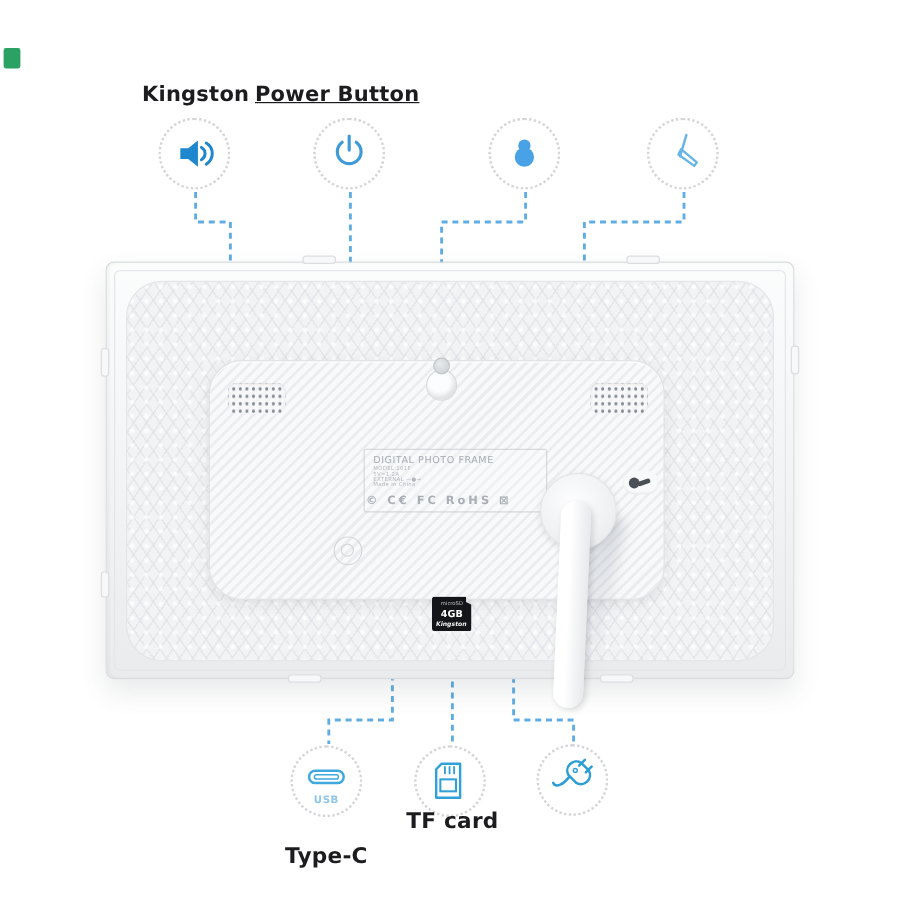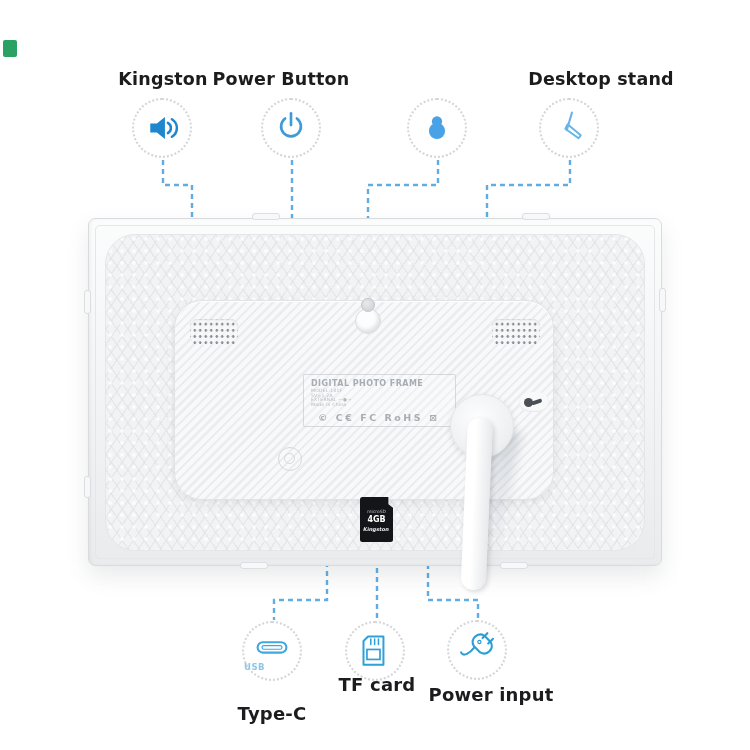--- a/index.html
+++ b/index.html
@@ -6,21 +6,21 @@
   .stage{position:relative;width:750px;height:750px;background:#ffffff;overflow:hidden;
          font-family:"DejaVu Sans","Liberation Sans",sans-serif;color:#1d1d1f;}
 
   
   .callout-label{position:absolute;transform:translateX(-50%);font-size:17.5px;font-weight:600;
                  letter-spacing:.2px;white-space:nowrap;color:#1c1c1e;}
   .b-label{font-size:18px;}
   .icon-circle{position:absolute;width:60px;height:60px;border:2px dotted #d3d5d8;border-radius:50%;
                background:#fff;display:flex;align-items:center;justify-content:center;box-sizing:border-box;}
   .icon-circle svg{display:block;}
-  .usb-caption{position:absolute;left:0;right:0;bottom:7px;font-size:8.5px;
+  .usb-caption{position:absolute;left:0;right:0;bottom:7px;text-align:center;font-size:8.5px;
                font-weight:700;color:#8ec6e8;letter-spacing:.5px;}
 
   
   .overlay{position:absolute;left:0;top:0;pointer-events:none;}
 
   
   .frame-outer{position:absolute;left:88px;top:218px;width:574px;height:348px;border-radius:7px;
       background:linear-gradient(180deg,#fbfcfc,#f2f3f5 55%,#e9ebed);
       border:1px solid #d9dbde;box-sizing:border-box;
       box-shadow:0 10px 22px rgba(70,80,90,.12), inset 2px 0 3px rgba(0,0,0,.04);}
@@ -43,24 +43,24 @@
       background-size:5.5px 6.2px;background-position:2px 2px;
       box-shadow:inset 0 1px 2px rgba(0,0,0,.10);}
   .kh-top{position:absolute;left:361px;top:298px;width:14px;height:14px;border-radius:50%;
       background:radial-gradient(circle at 40% 35%,#e8eaec,#c9cdd2);border:1px solid #c2c6cb;box-sizing:border-box;}
   .kh-big{position:absolute;left:355px;top:308px;width:26px;height:26px;border-radius:50%;
       background:#fcfdfe;border:1px solid #d8dbde;box-sizing:border-box;
       box-shadow:inset -2px -3px 4px rgba(0,0,0,.12);}
   .plate{position:absolute;left:303px;top:374px;width:153px;height:53px;border-radius:2px;
       border:1px solid rgba(185,190,196,.55);background:rgba(255,255,255,.22);
       padding:4px 7px;box-sizing:border-box;color:#aab0b6;}
-  .plate-title{font-size:8px;font-weight:700;letter-spacing:.45px;color:#a7adb4;white-space:nowrap;}
+  .plate-title{font-size:8px;font-weight:400;letter-spacing:.45px;color:#a7adb4;white-space:nowrap;}
   .plate-lines{transform:scale(.82);transform-origin:0 0;line-height:5.6px;margin-top:1px;}
   .plate-lines div{font-size:5.5px;letter-spacing:.3px;white-space:nowrap;color:#b3b8be;}
-  .plate-marks{position:absolute;left:14px;bottom:3px;font-size:9.5px;font-weight:700;
+  .plate-marks{position:absolute;left:1px;bottom:3px;font-size:9.5px;font-weight:700;
       letter-spacing:2.5px;color:#a9aeb5;white-space:nowrap;}
   .pwr-ring{position:absolute;left:278px;top:447px;width:24px;height:24px;border-radius:50%;
       border:1.5px solid #d5d8db;box-sizing:border-box;}
   .pwr-ring::after{content:"";position:absolute;left:5px;top:5px;width:11px;height:11px;border-radius:50%;
       border:1px solid #d5d8db;box-sizing:border-box;}
   .hinge{position:absolute;left:450px;top:394px;width:64px;height:64px;border-radius:50%;
       background:radial-gradient(circle at 42% 35%,#fdfdfe,#eef0f2 65%,#e2e4e7);
       border:1px solid #e3e5e8;box-sizing:border-box;box-shadow:0 2px 6px rgba(0,0,0,.10);}
   .leg-shadow{position:absolute;left:493px;top:430px;width:30px;height:150px;
       background:linear-gradient(180deg,rgba(125,135,148,.25),rgba(125,135,148,0));
@@ -69,39 +69,38 @@
       background:linear-gradient(90deg,#ffffff 35%,#e7e9ec);
       transform:rotate(2.5deg);transform-origin:top center;
       box-shadow:2px 2px 5px rgba(0,0,0,.14);}
   .screw{position:absolute;left:519px;top:392px;width:30px;height:20px;border-radius:10px;
       background:#f8f9fb;box-shadow:inset 0 -1px 2px rgba(0,0,0,.08);}
   .screw-hole{position:absolute;left:5px;top:6px;width:9px;height:9px;border-radius:50%;background:#4b5056;}
   .screw-tail{position:absolute;left:12px;top:8px;width:11px;height:3.5px;border-radius:2px;background:#4b5056;
       transform:rotate(-18deg);}
   .tab{position:absolute;background:#f7f8fa;border:1px solid #dcdee1;box-sizing:border-box;border-radius:3px;}
 
-  .tf-card{position:absolute;left:360px;top:497px;width:33px;height:45px;background:#141519;border-radius:2.5px;
+  .tf-card{position:absolute;left:360px;top:497px;width:33px;height:29px;background:#141519;border-radius:2.5px;
       clip-path:polygon(0 0,86% 0,86% 16%,100% 24%,100% 100%,0 100%);
       display:flex;flex-direction:column;align-items:center;justify-content:center;gap:1px;}
   .tf-line1{font-size:5.5px;color:#c3c5c8;transform:scale(.8);}
   .tf-cap{font-size:8px;font-weight:700;color:#ffffff;}
   .tf-brand{font-size:6px;font-weight:700;font-style:italic;color:#f2f2f2;transform:scale(.85);}
 
   .corner-badge{position:absolute;left:3px;top:40px;width:14px;height:17px;border-radius:2px;background:#2ba163;}
 </style>
 </head>
 <body>
 
 <div class="stage">
 
   <div class="corner-badge"></div>
 
   <div class="callout-label" style="left:163px;top:69px;">Kingston</div>
-  <div class="callout-label" style="left:281px;top:69px;">Power Button</div>
-  <div class="callout-label" style="left:601px;top:69px;">Desktop stand</div>
+  <div class="callout-label" style="left:281px;top:69px;text-decoration:underline;">Power Button</div>
 
   <div class="icon-circle" style="left:132px;top:98px;">
     <svg width="44" height="44" viewBox="0 0 60 60">
       <path d="M14 24 h9 l11 -9 v30 l-11 -9 h-9 z" fill="#1F87CD"></path>
       <path d="M38 23 a8 8 0 0 1 0 14" fill="none" stroke="#1F87CD" stroke-width="3.4" stroke-linecap="round"></path>
       <path d="M43.5 18 a14 14 0 0 1 0 24" fill="none" stroke="#1F87CD" stroke-width="3.4" stroke-linecap="round"></path>
     </svg>
   </div>
   <div class="icon-circle" style="left:261px;top:98px;">
     <svg width="44" height="44" viewBox="0 0 60 60">
@@ -219,15 +218,14 @@
     <svg width="48" height="48" viewBox="0 0 60 60">
       <path d="M37 15 l6 -6 M44 22 l6 -6" stroke="#2D9ED4" stroke-width="2.6" stroke-linecap="round"></path>
       <path d="M26 25 a9.5 9.5 0 0 1 13 -13 l8 8 a9.5 9.5 0 0 1 -13 13 z" fill="none" stroke="#2D9ED4" stroke-width="2.6" stroke-linejoin="round"></path>
       <circle cx="33" cy="20" r="2" fill="none" stroke="#2D9ED4" stroke-width="1.5"></circle>
       <path d="M26.5 27 C21 34 13 39 10 33" fill="none" stroke="#2D9ED4" stroke-width="2.6" stroke-linecap="round"></path>
     </svg>
   </div>
 
   <div class="callout-label b-label" style="left:272px;top:703px;">Type-C</div>
   <div class="callout-label b-label" style="left:377px;top:674px;">TF card</div>
-  <div class="callout-label b-label" style="left:491px;top:684px;">Power input</div>
 
 </div>
 
 </body></html>

